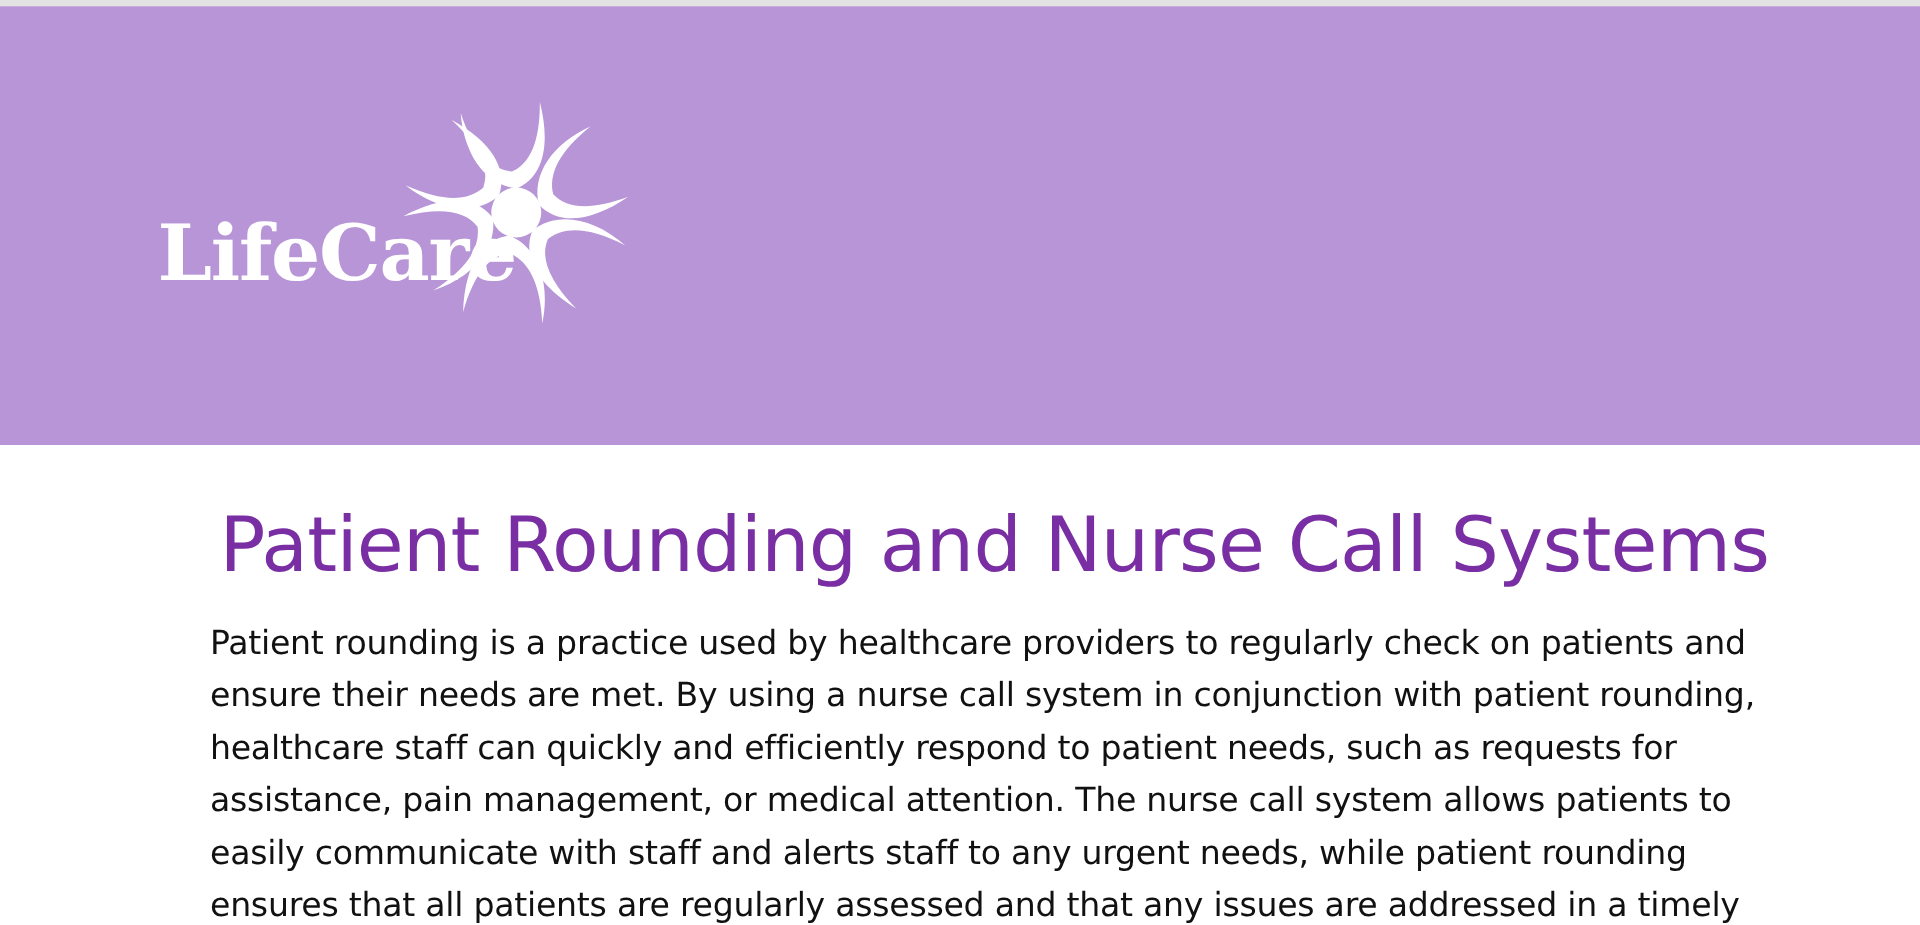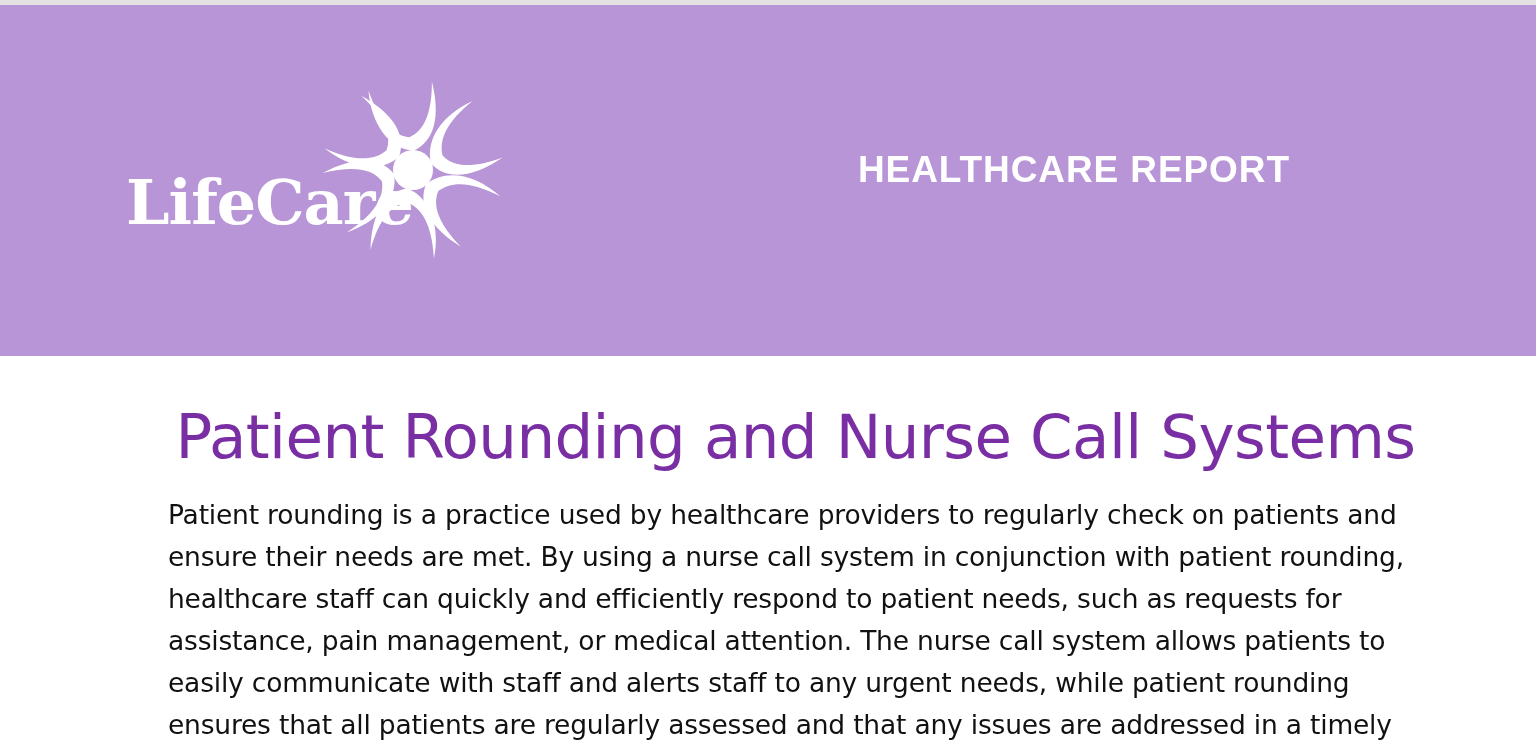--- a/index.html
+++ b/index.html
@@ -163,21 +163,20 @@
           </g>
         </svg>
       </div>
 
       <div class="wordmark">
         <div class="wordmark-main">LifeCare</div>
       </div>
 
     </div>
 
-    <div class="header-label">HEALTHCARE REPORT</div>
 
   </div>
 
   <div class="content">
     <h1 class="article-title">Patient Rounding and Nurse Call Systems</h1>
     <p class="article-body">Patient rounding is a practice used by healthcare providers to regularly check on patients and ensure their needs are met. By using a nurse call system in conjunction with patient rounding, healthcare staff can quickly and efficiently respond to patient needs, such as requests for assistance, pain management, or medical attention. The nurse call system allows patients to easily communicate with staff and alerts staff to any urgent needs, while patient rounding ensures that all patients are regularly assessed and that any issues are addressed in a timely manner. Together, these practices can improve patient</p>
   </div>
 
 </div>
 

